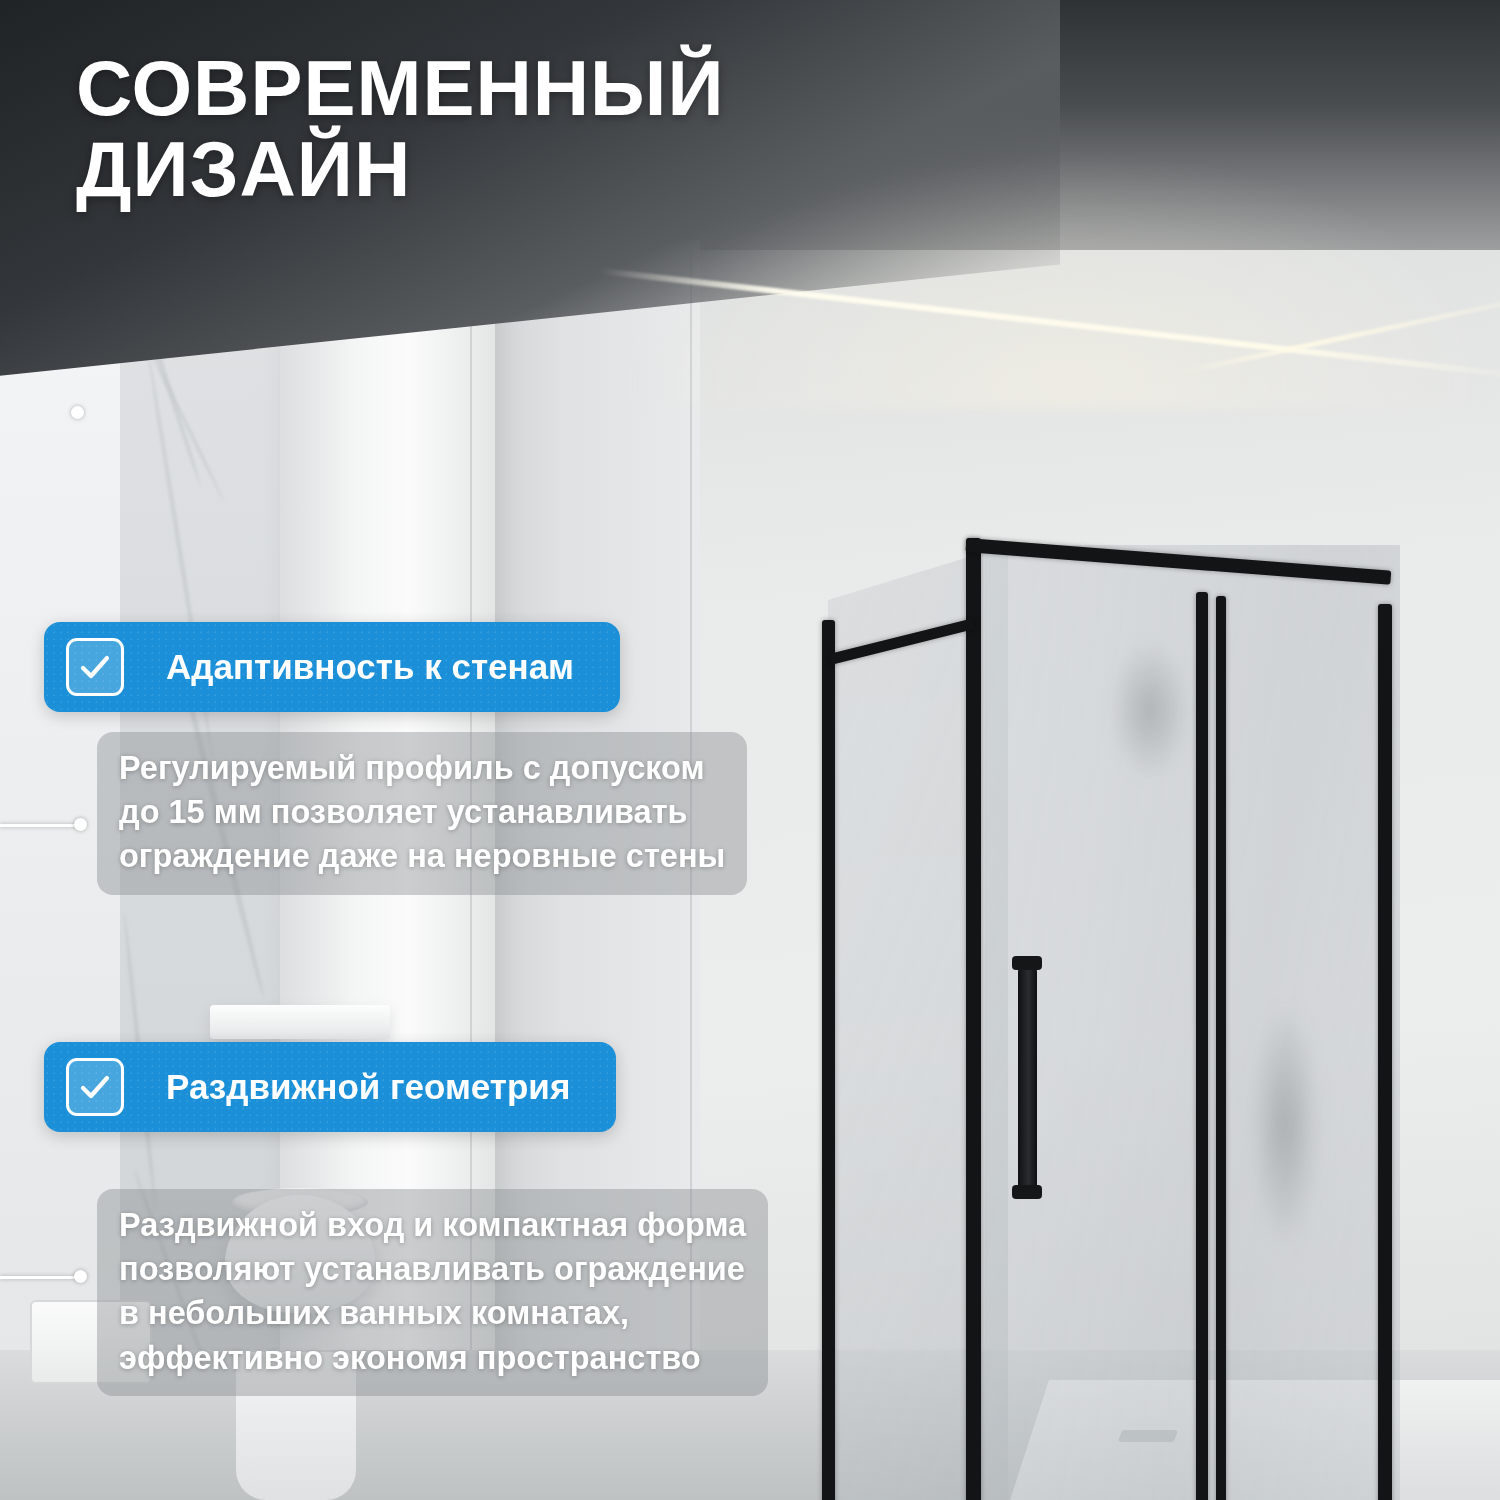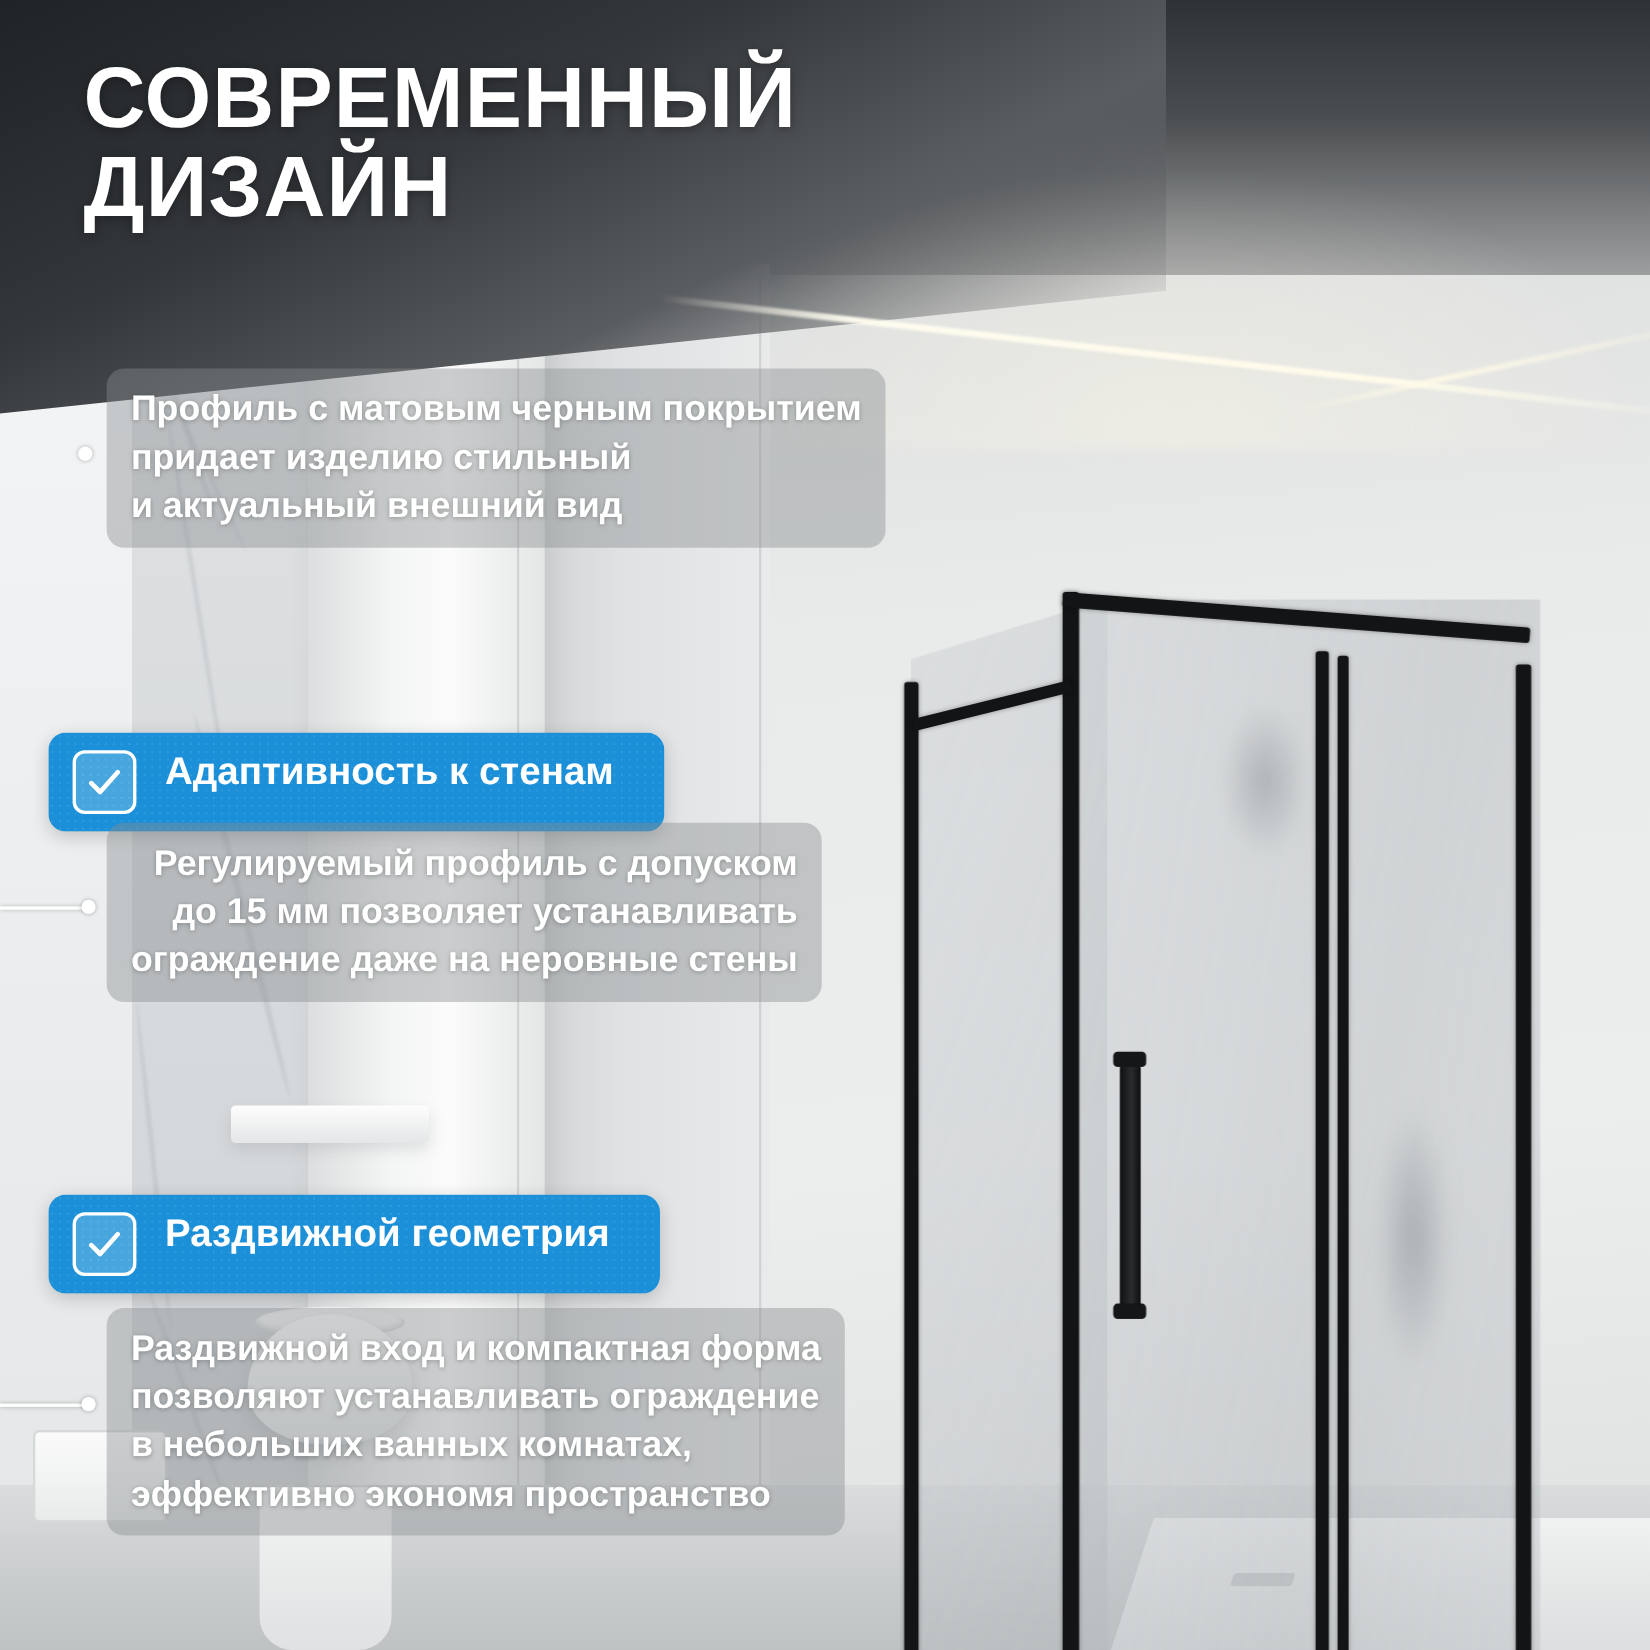--- a/index.html
+++ b/index.html
@@ -252,21 +252,21 @@
     border-radius: 16px;
     color: #ffffff;
     font-size: 32.5px;
     font-weight: bold;
     line-height: 1.36;
     padding: 14px 22px 16px 22px;
     white-space: pre-line;
     text-shadow: 0 1px 5px rgba(0,0,0,0.28);
   }
   #ft1 { left: 97px; top: 335px; }
-  #ft2 { left: 97px; top: 748px; text-align: right; }
+  #ft2 { left: 97px; top: 732px; }
   #ft3 { left: 97px; top: 1172px; margin-top: 17px; }
 
   .bullet-dot {
     position: absolute;
     width: 13px; height: 13px;
     border-radius: 50%;
     background: #ffffff;
     box-shadow: 0 0 4px rgba(0,0,0,0.3);
   }
   #dot1 { left: 71px; top: 406px; }
@@ -277,29 +277,28 @@
     box-shadow: 0 0 4px rgba(0,0,0,0.25);
   }
   #lead2 { left: 0px; top: 824px; width: 80px; }
   #dot2 { left: 74px; top: 818px; }
   #lead3 { left: 0px; top: 1276px; width: 80px; }
   #dot3 { left: 74px; top: 1270px; }
 
   .chip {
     position: absolute;
     display: flex;
-    align-items: flex-start;
-    gap: 26px;
+    align-items: center;
+    gap: 42px;
     background: #1b90d8;
     background-image: radial-gradient(rgba(255,255,255,0.10) 1px, transparent 1px);
     background-size: 7px 7px;
     border-radius: 16px;
     padding: 16px 46px 16px 22px;
     box-shadow: 0 4px 16px rgba(0,0,0,0.18);
-    margin-top: 44px;
   }
   #chip1 { left: 44px; top: 622px; }
   #chip2 { left: 44px; top: 1042px; }
   .chip-label {
     color: #ffffff;
     font-size: 35px;
     font-weight: bold;
     white-space: nowrap;
   }
   .checkbox {
@@ -373,23 +372,20 @@
     <div class="handle-cap" style="top:956px;"></div>
     <div class="handle-cap" style="top:1185px;"></div>
   </div>
 
   <div class="overlay">
 
     <div class="title">СОВРЕМЕННЫЙ
 ДИЗАЙН</div>
 
     <div class="bullet-dot" id="dot1"></div>
-    <div class="feature-text" id="ft1">Профиль с матовым черным покрытием
-придает изделию стильный
-и актуальный внешний вид</div>
 
     <div class="chip" id="chip1">
       <span class="checkbox">
         <svg width="30" height="24" viewBox="0 0 30 24" aria-hidden="true">
           <path d="M3 13 L11 21 L27 3" fill="none" stroke="#ffffff" stroke-width="4.2" stroke-linecap="round" stroke-linejoin="round"></path>
         </svg>
       </span>
       <span class="chip-label">Адаптивность к стенам</span>
     </div>
     <div class="leader" id="lead2"></div>

